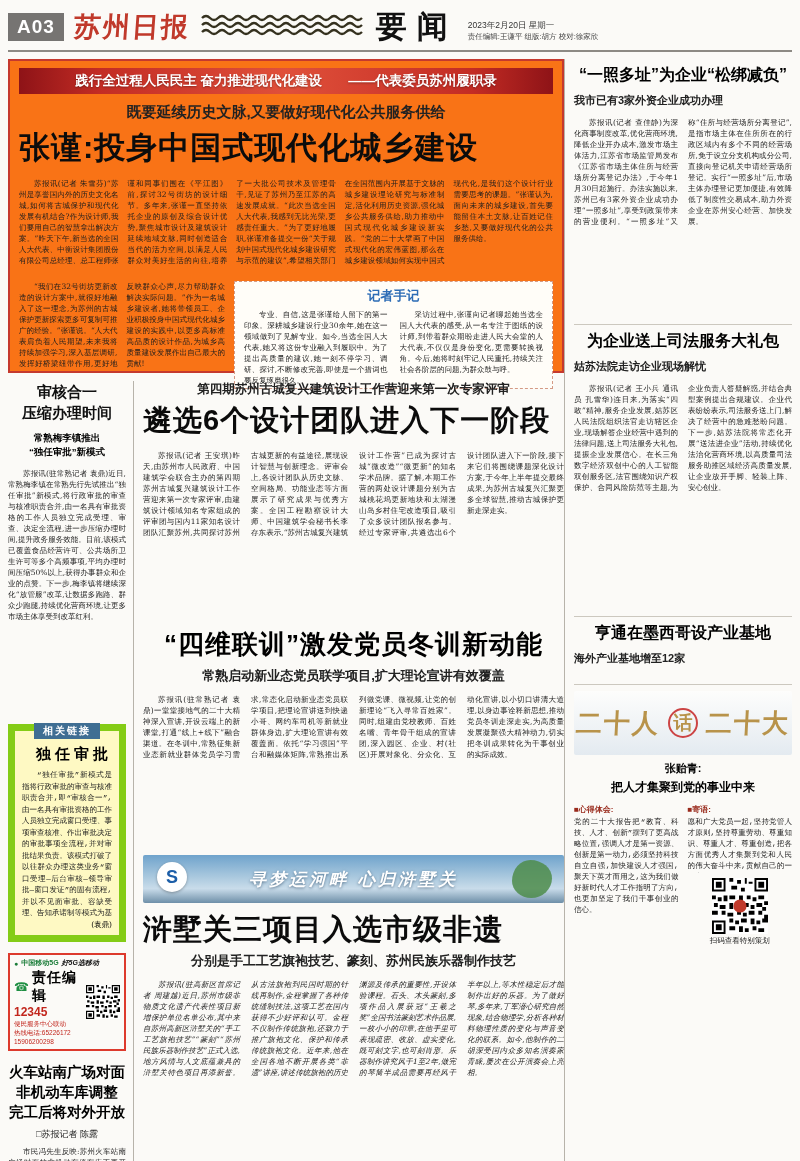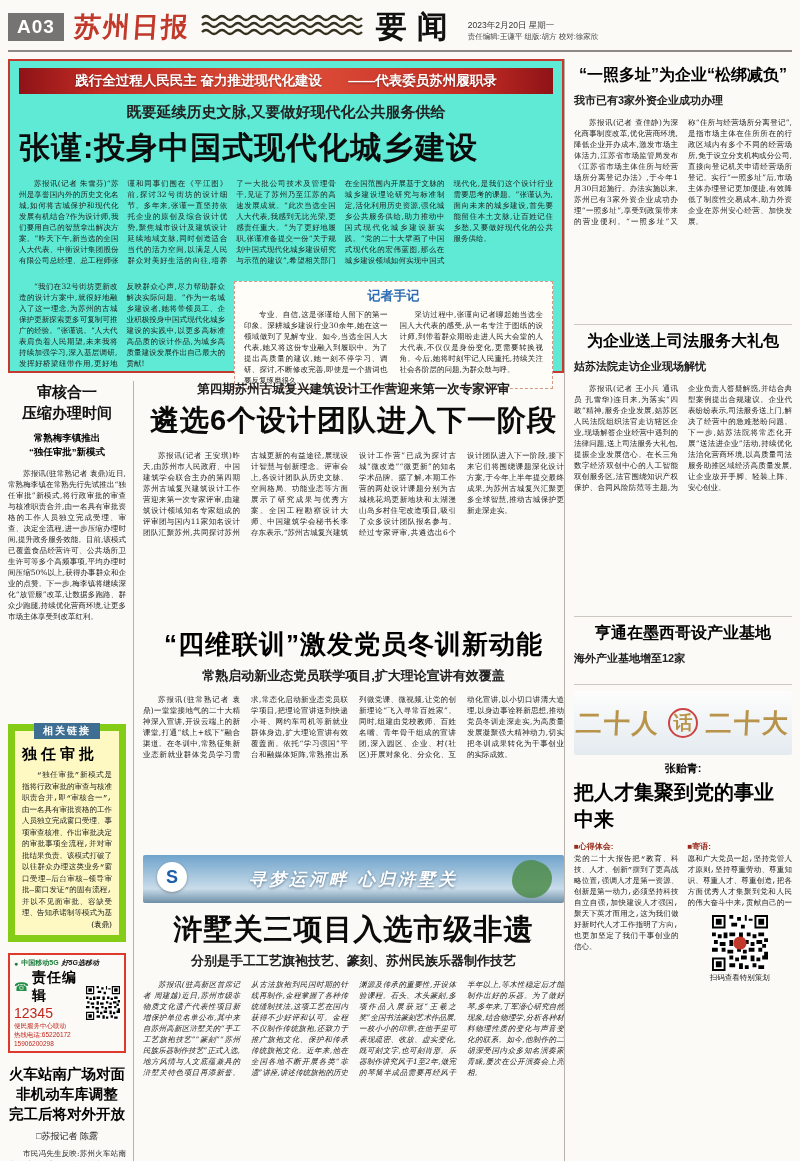--- a/index.html
+++ b/index.html
@@ -15,21 +15,21 @@
   .dateblock { font-size:7.5px; color:#444; line-height:11px; padding-top:8px; }
   .dateblock .d1 { font-size:8.5px; color:#333; }
   .header-rule { border-top:2px solid #8d8a84; margin:2px 0 7px; }
 
   
   .content { display:flex; }
   .main-left { width:556px; }
   .right-col { width:228px; border-left:1px solid #b7b3aa; padding-left:9px; margin-left:0; }
 
   
-  .feature { border:2px solid #c5392e; padding:7px 9px 6px; height:314px; background:#5eead4; }
+  .feature { border:2px solid #c5392e; padding:7px 9px 6px; height:314px; background:#f97316; }
   .feature-banner { height:26px; display:flex; align-items:center; justify-content:center; gap:26px;
     background:linear-gradient(90deg,#8e1317 0%,#c32c24 15%,#e0503a 50%,#c32c24 85%,#8e1317 100%);
     color:#fff; font-weight:800; font-size:13.5px; text-shadow:0 1px 2px rgba(0,0,0,.35); }
   .feature-kicker { text-align:center; font-size:15px; font-weight:600; color:#222; margin-top:9px; }
   .feature-headline { text-align:left; font-size:31px; font-weight:900; letter-spacing:1px; color:#0c0c0c; margin:5px 0 9px; }
   .bodytext { font-family:"DejaVu Serif", serif; font-size:7.5px; line-height:11px; text-align:justify; color:#1d1d1d; text-indent:15px; overflow:hidden; }
   .feature-body-top { column-count:5; column-gap:9px; height:96px; }
   .feature-bottom { display:flex; gap:9px; margin-top:7px; height:108px; }
   .feature-body-bottom { width:206px; column-count:2; column-gap:9px; height:108px; }
   .notes { flex:1; border:1px dashed #d49a85; background:#fffdf8; padding:5px 9px 4px; }
@@ -40,41 +40,41 @@
   .below-row { display:flex; margin-top:8px; }
   .sidebar { width:126px; padding-right:7px; border-right:1px solid #b7b3aa; }
   .center-col { flex:1; padding-left:9px; }
 
   
   .audit-title { font-size:15px; font-weight:900; text-align:center; line-height:21px; color:#101010; }
   .audit-sub { font-size:9.5px; font-weight:700; text-align:center; line-height:14px; margin:8px 0 9px; }
   .audit-body { height:244px; }
   .related { border:7px solid #84cc16; margin-top:12px; padding:11px 7px 5px; position:relative; background:#fef9c3; }
   .related-tab { position:absolute; top:-8px; left:50%; transform:translateX(-50%); background:#3f6e93; color:#fff; font-size:10px; font-weight:700; padding:1px 9px; white-space:nowrap; letter-spacing:2px; }
-  .related-title { font-family:"DejaVu Serif", serif; font-size:15px; font-weight:800; text-align:left; letter-spacing:4px; margin:3px 0 6px; }
+  .related-title { font-family:"DejaVu Serif", serif; font-size:15px; font-weight:800; text-align:right; letter-spacing:4px; margin:3px 0 6px; }
   .related-body { font-size:7.5px; line-height:11.5px; height:148px; text-indent:15px;font-family:Liberation Mono, monospace; }
   .related-sign { text-align:right; font-size:7.5px; font-family:"DejaVu Serif", serif; margin-top:2px; }
   .hotline { border:2px solid #dd3a2d; margin-top:11px; padding:3px 4px; display:flex; gap:4px; }
   .hotline-info { flex:1; min-width:0; }
   .hotline-promo { font-size:7px; font-weight:700; color:#1a7c38; display:flex; align-items:center; gap:3px; white-space:nowrap; }
   .hotline-promo .p2 { color:#111; font-style:italic; }
   .hotline-main { display:flex; align-items:center; gap:3px; margin-top:1px; }
   .phone-glyph { color:#1f8f43; font-size:12px; }
   .hotline-title { font-size:14px; font-weight:900; letter-spacing:1px; }
-  .hotline-num { color:#c2261d; font-weight:400; font-size:14px; }
+  .hotline-num { color:#c2261d; font-weight:700; font-size:12px; }
   .hotline-row { color:#c2261d; font-size:6.5px; line-height:9px; white-space:nowrap; }
   .qr-s { width:34px; height:34px; flex:0 0 auto; align-self:center; }
   .station { margin-top:11px; }
   .station-title { font-size:14.5px; font-weight:900; text-align:center; line-height:20px; }
   .station-byline { text-align:center; font-size:9px; margin:6px 0 5px; color:#222; }
   .station-body { height:86px; }
 
   
   .design-kicker { text-align:center; font-size:12.5px; font-weight:600; color:#222; }
-  .head-xl { text-align:center; font-size:29px; font-weight:900; color:#0b0b0b; letter-spacing:1px; margin:3px 0 9px; }
+  .head-xl { font-size:29px; font-weight:900; color:#0b0b0b; letter-spacing:1px; margin:3px 0 9px; }
   .cols4 { column-count:4; column-gap:11px; }
   .design-body { height:166px; }
   .training { margin-top:11px; }
   .training-head { text-align:center; font-size:26px; font-weight:900; letter-spacing:1px; }
   .sub-center { text-align:center; font-size:13px; font-weight:600; color:#222; margin:5px 0 9px; }
   .training-body { height:152px; }
   .heritage { margin-top:9px; }
   .heritage-banner { height:48px; border-radius:2px; position:relative; overflow:hidden; display:flex; align-items:center; justify-content:center;
     background:linear-gradient(180deg,#6fa3cc 0%,#a9c8de 45%,#c9dcea 70%,#6e8fa8 100%); }
   .heritage-banner-text { color:#fff; font-family:"DejaVu Serif", serif; font-style:italic; font-weight:800; font-size:17px; letter-spacing:3px; text-shadow:0 1px 3px rgba(20,50,80,.6); }
@@ -91,21 +91,21 @@
   .cols2 { column-count:2; column-gap:10px; }
   .license-body { height:198px; }
   .court-body { height:224px; }
   .hengtong-body { height:164px; }
 
   .talk-banner { height:64px; margin-bottom:6px; display:flex; align-items:center; justify-content:center; gap:8px;
     background:linear-gradient(180deg,#fdfdfc 0%,#eef2f5 60%,#e3eaf0 100%); border-radius:2px; }
   .talk-z { font-family:"DejaVu Serif", serif; font-weight:900; font-size:26px; color:#b8934a; letter-spacing:2px; transform:skewX(-3deg); }
   .talk-circle { width:30px; height:30px; border:2px solid #c44; border-radius:50%; color:#b8934a; font-family:"DejaVu Serif", serif; font-weight:900; font-size:19px; display:flex; align-items:center; justify-content:center; }
   .talk-name { text-align:center; font-size:11px; font-weight:800; }
-  .talk-head { text-align:left; font-size:20px; font-weight:900; margin:3px 0 8px; }
+  .talk-head { text-align:center; font-size:12px; font-weight:900; margin:3px 0 8px; }
   .talk-cols { display:flex; gap:9px; }
   .talk-col { flex:1; min-width:0; }
   .talk-label { color:#992a1c; font-weight:800; font-size:8px; margin-bottom:2px; }
   .talk-text { font-family:Liberation Mono, monospace; font-size:7.5px; line-height:11px; text-align:justify; color:#1d1d1d; overflow:hidden; }
   .talk-text.l { height:112px; }
   .talk-text.r { height:56px; }
   .qr-b { display:block; width:56px; height:56px; margin:5px auto 2px; }
   .qr-caption { text-align:center; font-size:7.5px; color:#222; }
 </style>
 </head>

